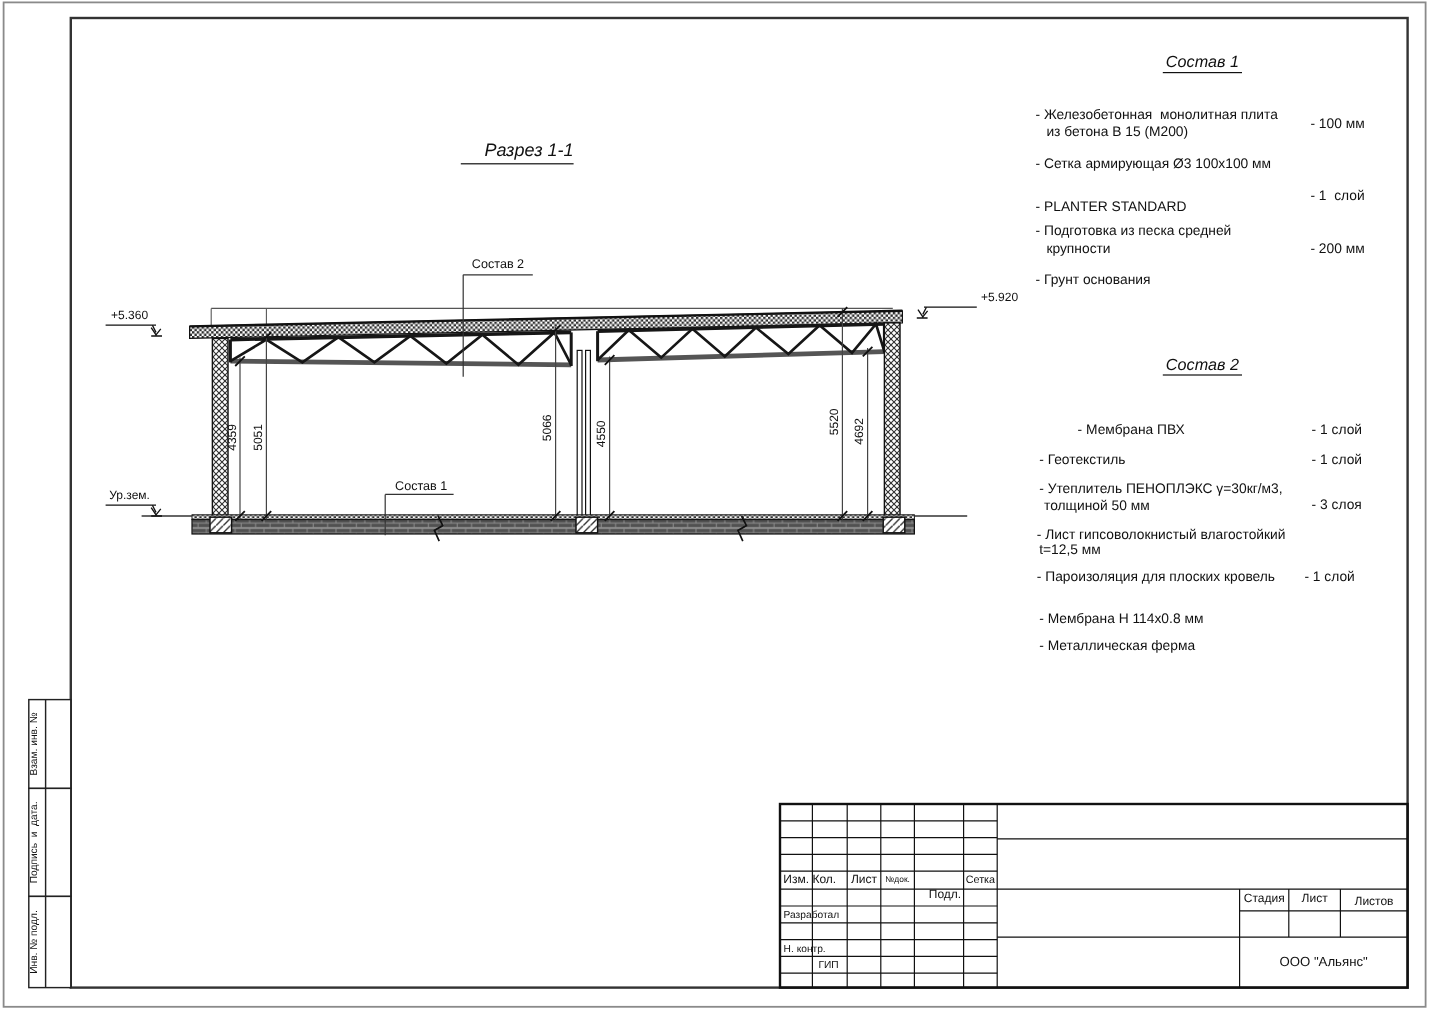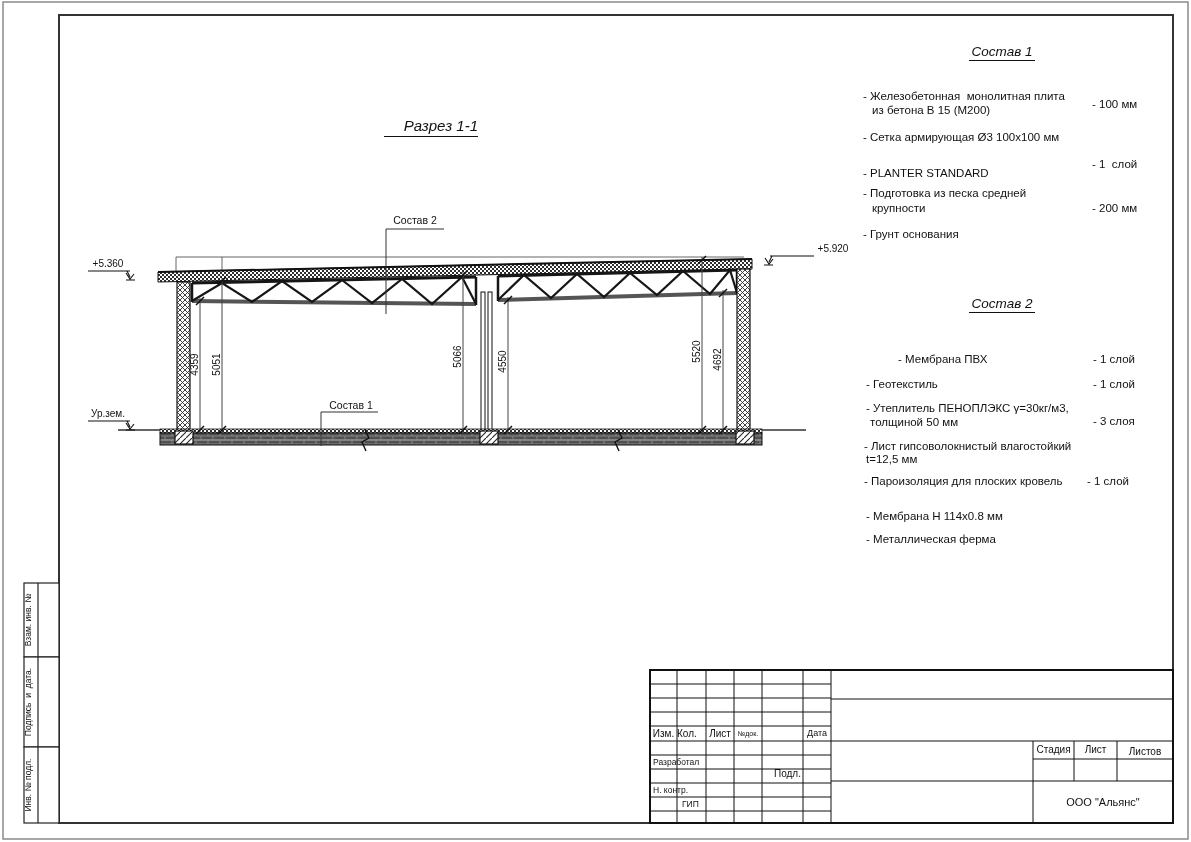--- a/index.html
+++ b/index.html
@@ -203,22 +203,22 @@
     <div class="t" style="left:231px;top:179px;">- 1 слой</div>
     <div class="t" style="left:10px;top:214px;">- Мембрана Н 114х0.8 мм</div>
     <div class="t" style="left:10px;top:237px;">- Металлическая ферма</div>
   </div>
 
   <div>
     <div class="t tb c" style="left:650px;top:728px;width:27px;">Изм.</div>
     <div class="t tb c" style="left:677px;top:728px;width:19px;">Кол.</div>
     <div class="t tb c" style="left:706px;top:728px;width:28px;">Лист</div>
     <div class="t tb c tiny" style="left:734px;top:730px;width:28px;">№док.</div>
-    <div class="t tb c" style="left:762px;top:768px;width:51px;">Подл.</div>
-    <div class="t tb c" style="left:803px;top:729px;width:28px;font-size:9px;">Дата</div>
+    <div class="t tb c" style="left:762px;top:740px;width:51px;">Подл.</div>
+    <div class="t tb c" style="left:803px;top:729px;width:28px;font-size:9px;">Сетка</div>
     <div class="t tb small" style="left:653px;top:758px;">Разработал</div>
     <div class="t tb small" style="left:653px;top:786px;">Н. контр.</div>
     <div class="t tb small" style="left:653px;top:800px;padding-left:29px;">ГИП</div>
     <div class="t tb c" style="left:1033px;top:744px;width:41px;">Стадия</div>
     <div class="t tb c" style="left:1074px;top:744px;width:43px;">Лист</div>
     <div class="t tb c" style="left:1117px;top:746px;width:56px;">Листов</div>
     <div class="t c" style="left:1033px;top:796px;width:140px;font-size:11px;">ООО "Альянс"</div>
   </div>
 
   <div>

